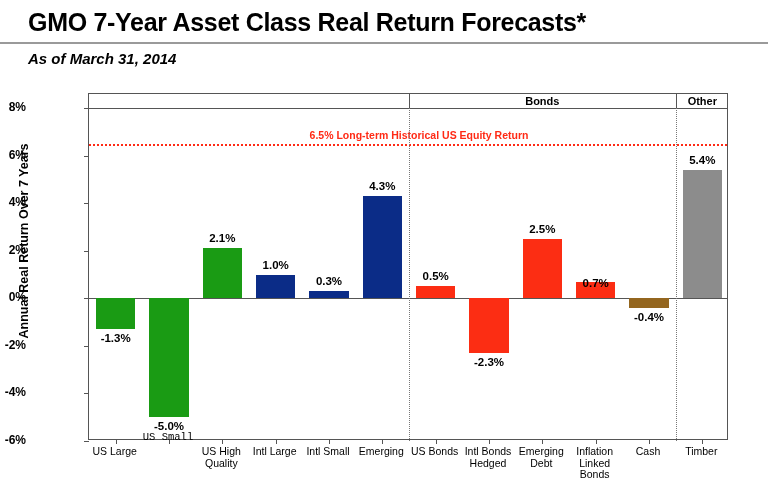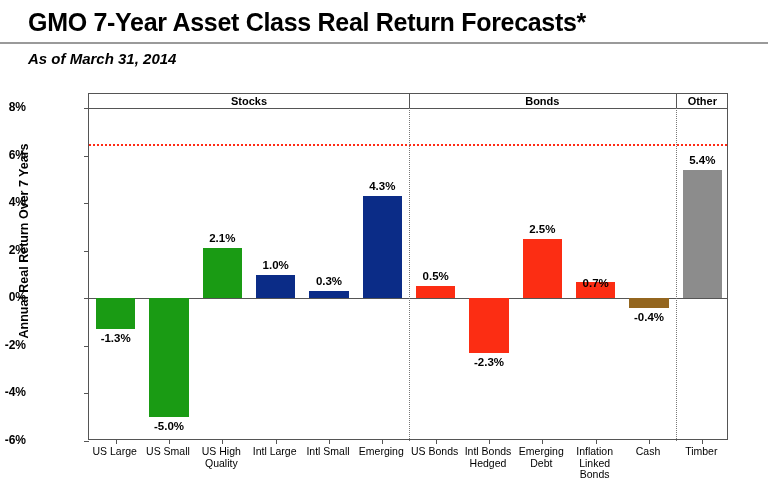--- a/index.html
+++ b/index.html
@@ -114,21 +114,21 @@
 <body>
 
 <div id="title">GMO 7-Year Asset Class Real Return Forecasts*</div>
 <div id="title-rule"></div>
 <div id="subtitle">As of March 31, 2014</div>
 
 <div id="plot">
   <div class="grp-rule"></div>
   <div id="zero-line" style="top: 204.286px;"></div>
   <div id="ref-line" style="top: 49.6786px; border-top-color: rgb(255, 42, 21);"></div>
-<div class="grp-head" style="left: 0px; width: 320px;">Stocks</div>
+  <div id="ref-label" style="top: 34.6786px; left: 330px; transform: translateX(-50%); color: rgb(255, 42, 21);">6.5% Long-term Historical US Equity Return</div>
     <div class="grp-head" style="left: 320px; width: 266.667px;">Bonds</div>
     <div class="vdiv" style="left: 320px;"></div>
     <div class="vdiv head" style="left: 320px;"></div>
     <div class="grp-head" style="left: 586.667px; width: 53.3333px;">Other</div>
     <div class="vdiv" style="left: 586.667px;"></div>
     <div class="vdiv head" style="left: 586.667px;"></div>
     <div class="ytick-mark" style="top: 14px;"></div>
     <div class="ytick-mark" style="top: 61.5714px;"></div>
     <div class="ytick-mark" style="top: 109.143px;"></div>
     <div class="ytick-mark" style="top: 156.714px;"></div>
@@ -177,21 +177,21 @@
 
 <div class="ytick-label" style="top: 107px;">8%</div>
 <div class="ytick-label" style="top: 154.571px;">6%</div>
 <div class="ytick-label" style="top: 202.143px;">4%</div>
 <div class="ytick-label" style="top: 249.714px;">2%</div>
 <div class="ytick-label" style="top: 297.286px;">0%</div>
 <div class="ytick-label" style="top: 344.857px;">-2%</div>
 <div class="ytick-label" style="top: 392.429px;">-4%</div>
 <div class="ytick-label" style="top: 440px;">-6%</div>
 <div class="cat-label" style="left: 88px; width: 53.3333px; top: 446px;">US Large</div>
-<div class="cat-label" style="left: 141.333px; width: 53.3333px; top: 446px;">US Small</div>
+<div class="cat-label" style="left: 141.333px; width: 53.3333px; top: 432px; font-family: Liberation Mono, monospace;">US Small</div>
 <div class="cat-label" style="left: 194.667px; width: 53.3333px; top: 446px; text-align: center;">US High
 Quality</div>
 <div class="cat-label" style="left: 248px; width: 53.3333px; top: 446px;">Intl Large</div>
 <div class="cat-label" style="left: 301.333px; width: 53.3333px; top: 446px;">Intl Small</div>
 <div class="cat-label" style="left: 354.667px; width: 53.3333px; top: 446px;">Emerging</div>
 <div class="cat-label" style="left: 408px; width: 53.3333px; top: 446px;">US Bonds</div>
 <div class="cat-label" style="left: 461.333px; width: 53.3333px; top: 446px;">Intl Bonds
 Hedged</div>
 <div class="cat-label" style="left: 514.667px; width: 53.3333px; top: 446px;">Emerging
 Debt</div>

